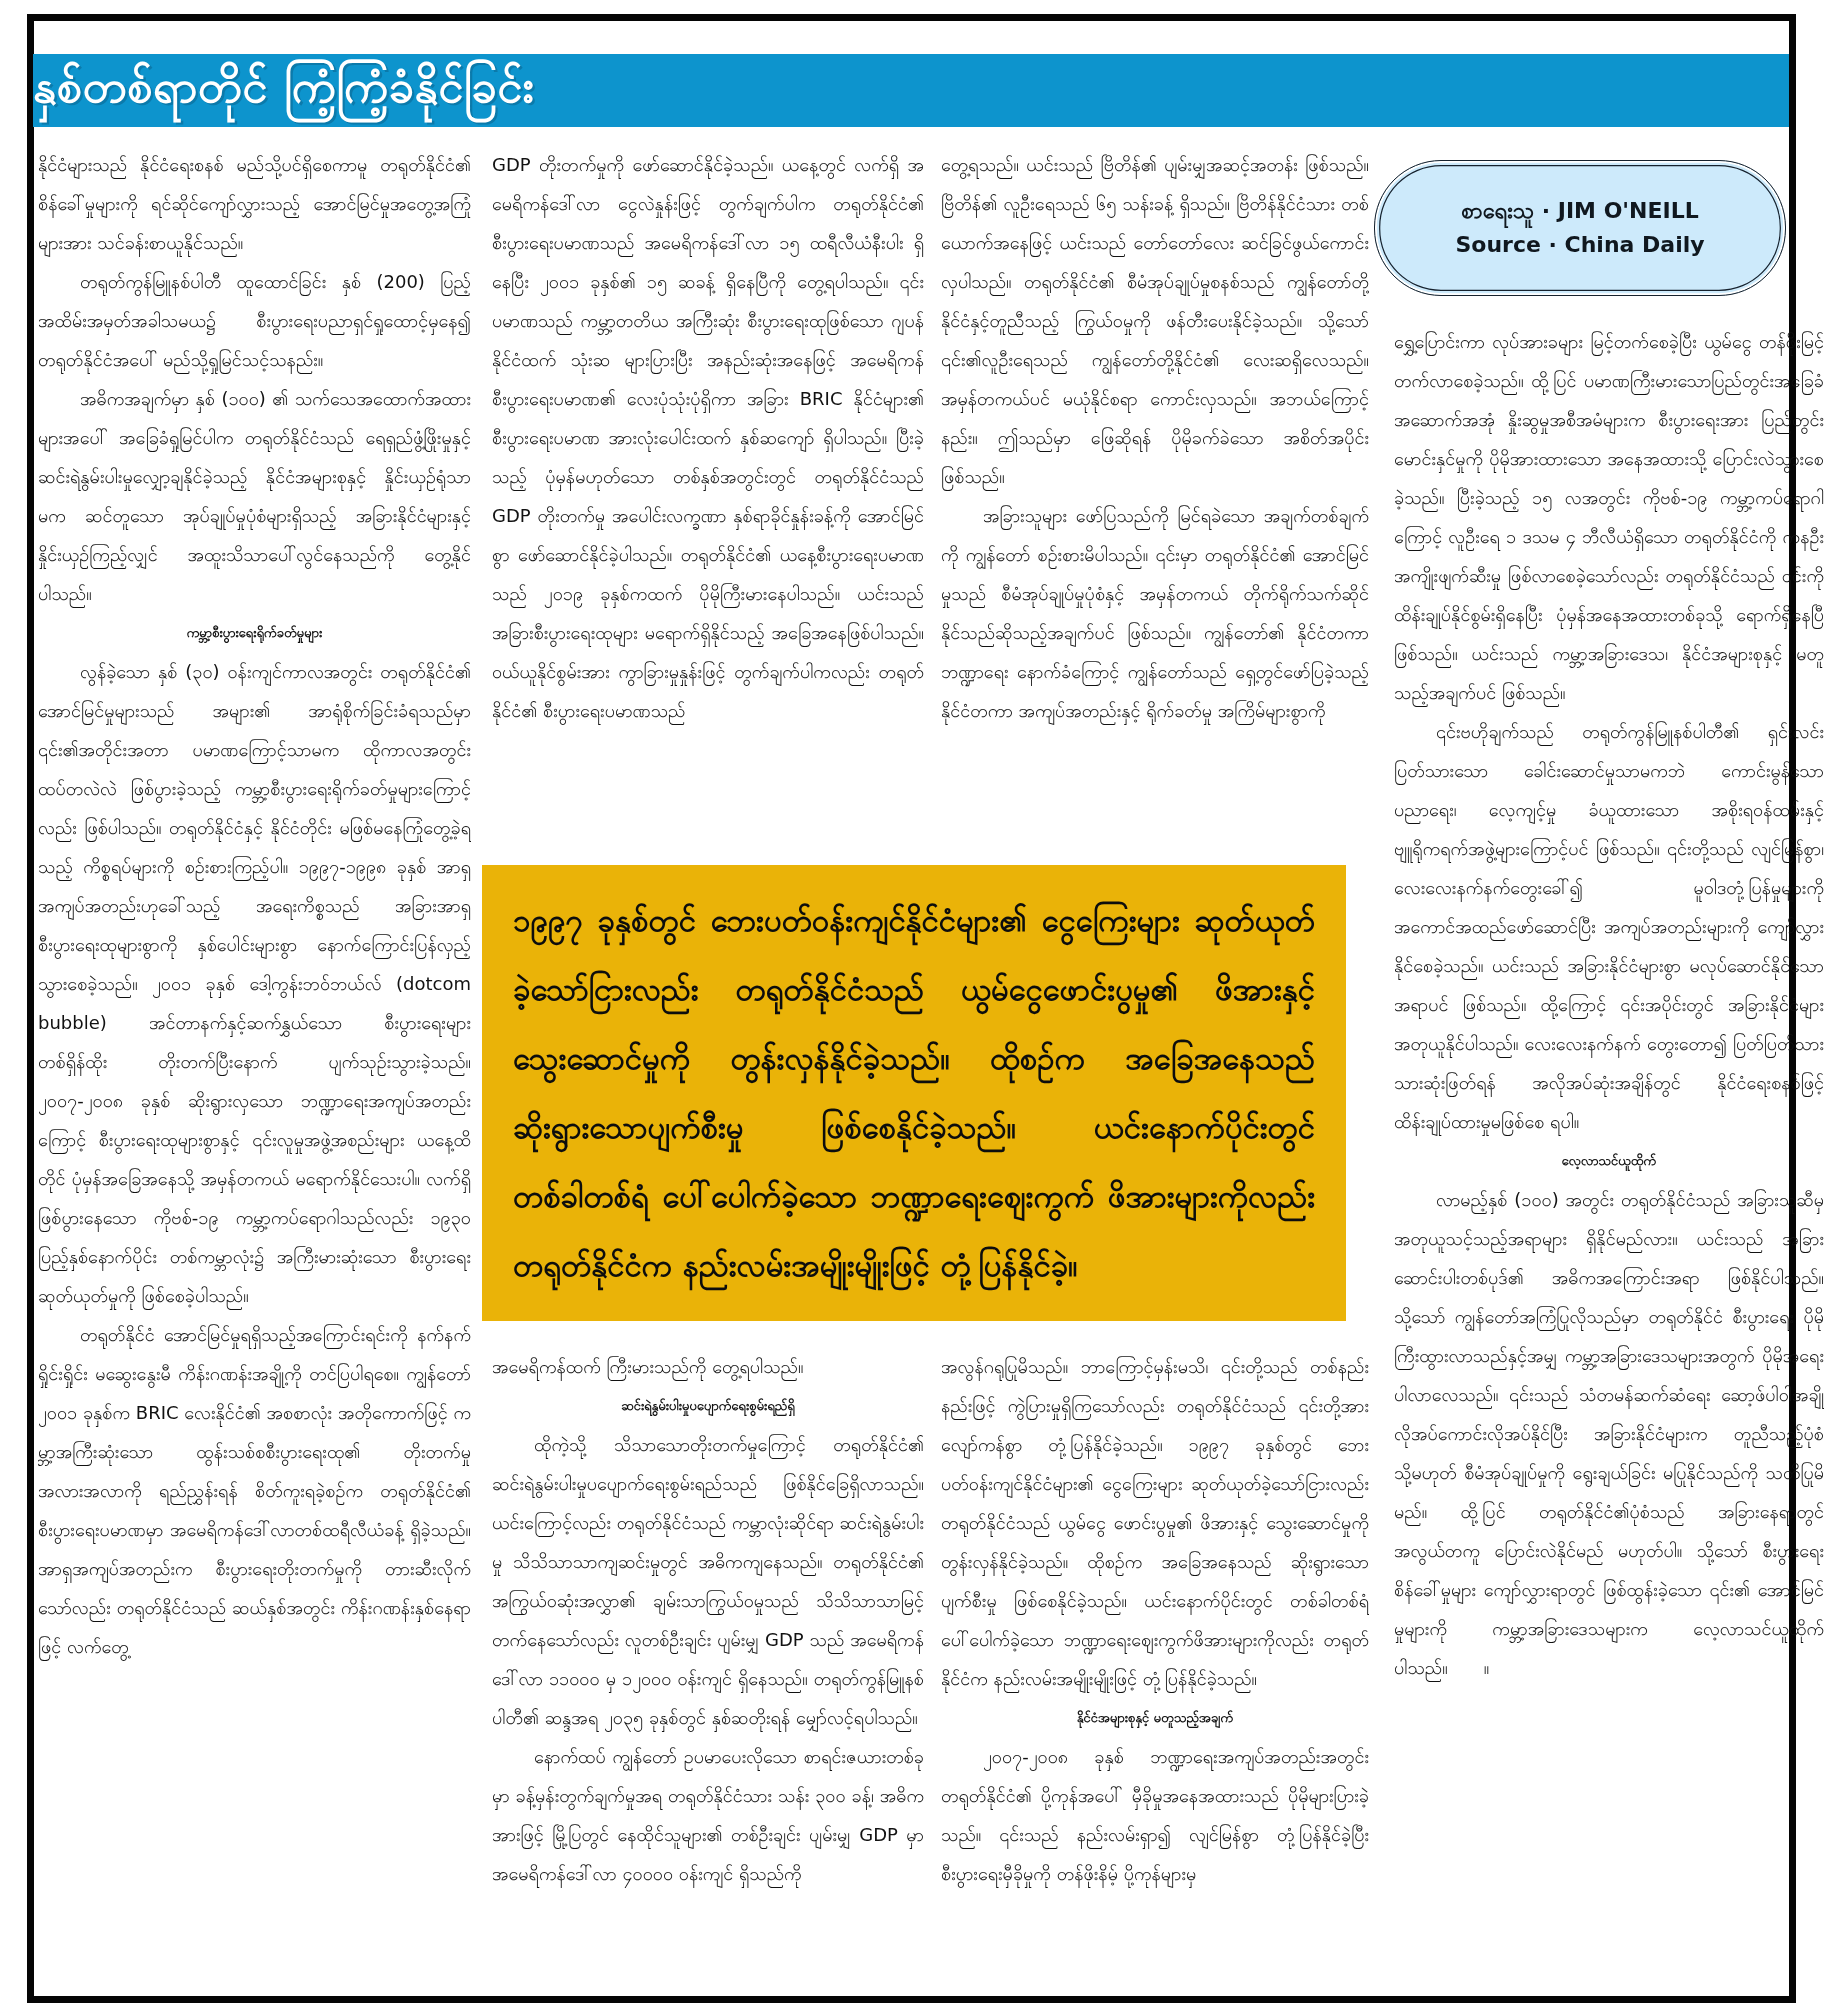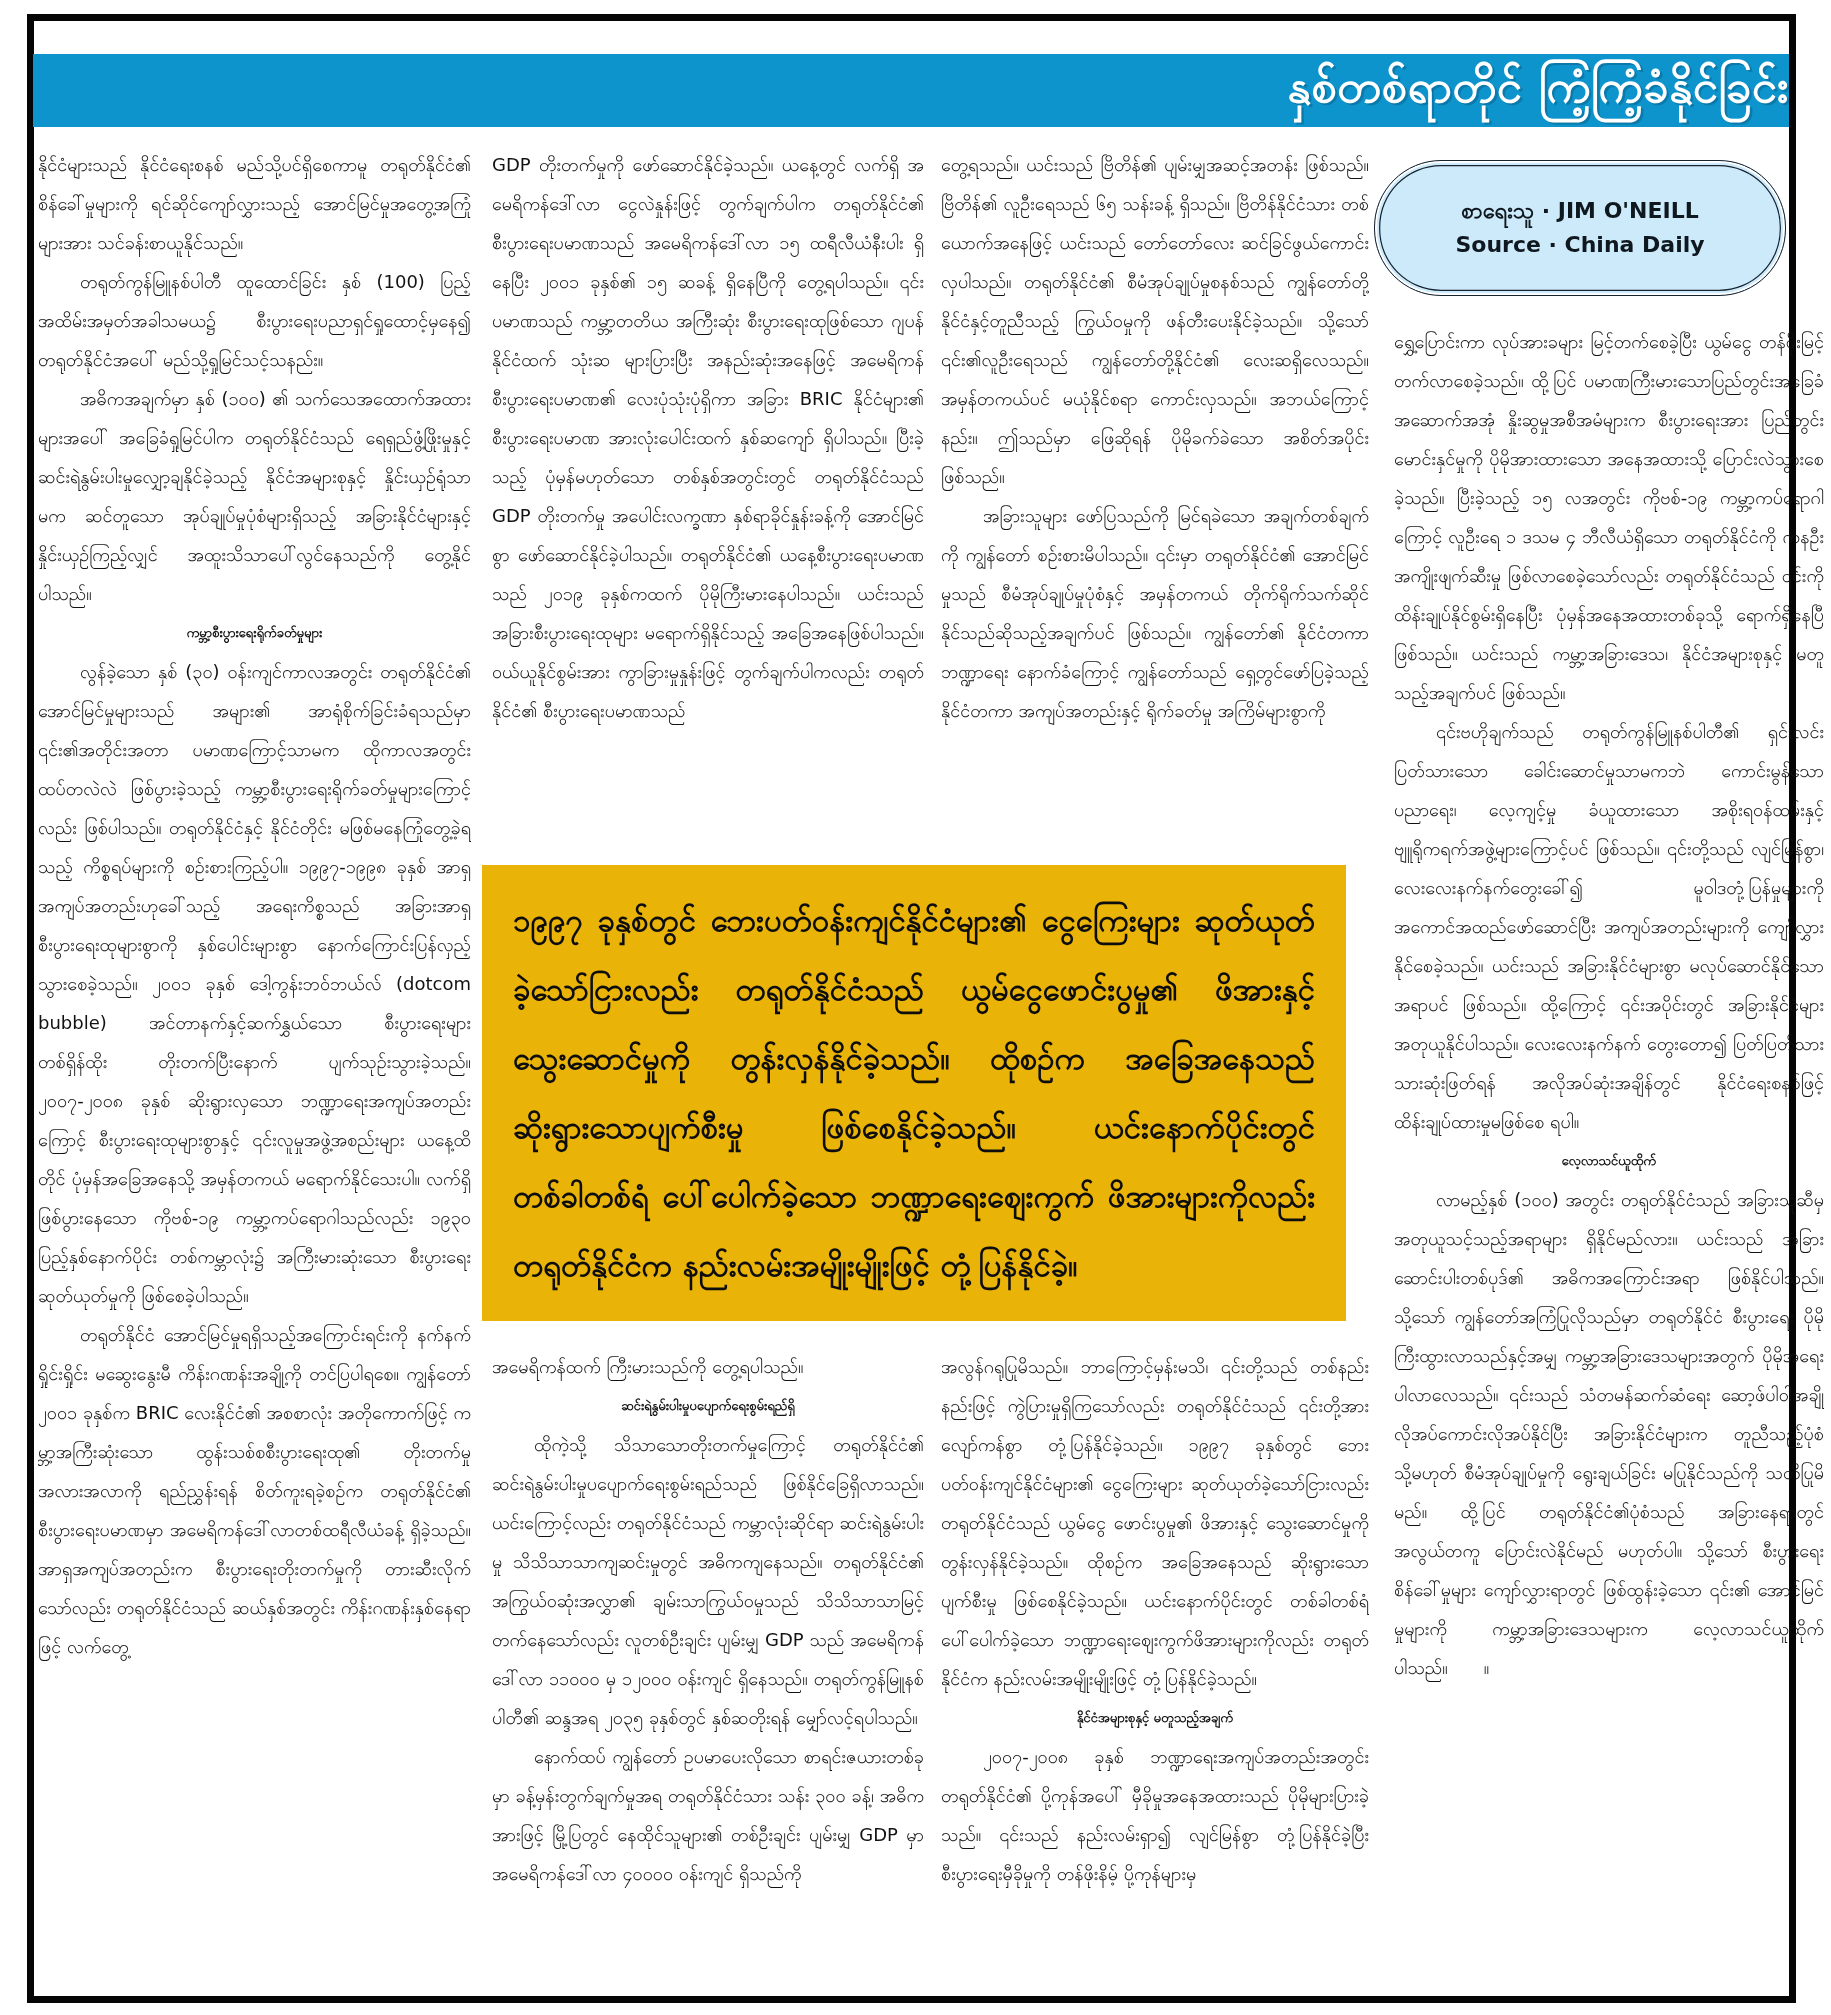--- a/index.html
+++ b/index.html
@@ -11,21 +11,21 @@
     overflow:hidden;
   }
   .page-frame{
     position:absolute;left:27px;top:14px;right:35px;bottom:11.8px;
     border:7.6px solid #050505;
     background:#ffffff;
   }
   .masthead{
     position:absolute;left:33px;top:54px;right:42px;height:73px;
     background:#0d94cd;
-    display:flex;align-items:center;justify-content:flex-end;
+    display:flex;align-items:center;justify-content:flex-start;
   }
   .masthead h1{
     margin:0;
     font-size:45px;font-weight:bold;color:#ffffff;
     letter-spacing:0.6px;
     text-shadow:2.4px 2.4px 0 rgba(8,74,108,0.35);
     white-space:nowrap;
   }
   .col{
     position:absolute;
@@ -76,21 +76,21 @@
 <body>
 
 <div class="page-frame"></div>
 
 <div class="masthead">
   <h1>နှစ်တစ်ရာတိုင် ကြံ့ကြံ့ခံနိုင်ခြင်း</h1>
 </div>
 
 <div class="col col-1">
     <p class="para cont">နိုင်ငံများသည် နိုင်ငံရေးစနစ် မည်သို့ပင်ရှိစေကာမူ တရုတ်နိုင်ငံ၏ စိန်ခေါ်မှုများကို ရင်ဆိုင်ကျော်လွှားသည့် အောင်မြင်မှုအတွေ့အကြုံများအား သင်ခန်းစာယူနိုင်သည်။</p>
-    <p class="para">တရုတ်ကွန်မြူနစ်ပါတီ ထူထောင်ခြင်း နှစ် (100) ပြည့် အထိမ်းအမှတ်အခါသမယ၌ စီးပွားရေးပညာရှင်ရှုထောင့်မှနေ၍ တရုတ်နိုင်ငံအပေါ် မည်သို့ရှုမြင်သင့်သနည်း။</p>
+    <p class="para">တရုတ်ကွန်မြူနစ်ပါတီ ထူထောင်ခြင်း နှစ် (200) ပြည့် အထိမ်းအမှတ်အခါသမယ၌ စီးပွားရေးပညာရှင်ရှုထောင့်မှနေ၍ တရုတ်နိုင်ငံအပေါ် မည်သို့ရှုမြင်သင့်သနည်း။</p>
     <p class="para">အဓိကအချက်မှာ နှစ် (၁၀၀) ၏ သက်သေအထောက်အထားများအပေါ် အခြေခံရှုမြင်ပါက တရုတ်နိုင်ငံသည် ရေရှည်ဖွံ့ဖြိုးမှုနှင့် ဆင်းရဲနွမ်းပါးမှုလျှော့ချနိုင်ခဲ့သည့် နိုင်ငံအများစုနှင့် နှိုင်းယှဉ်ရုံသာမက ဆင်တူသော အုပ်ချုပ်မှုပုံစံများရှိသည့် အခြားနိုင်ငံများနှင့် နှိုင်းယှဉ်ကြည့်လျှင် အထူးသိသာပေါ်လွင်နေသည်ကို တွေ့နိုင်ပါသည်။</p>
     <h3 class="subhead">ကမ္ဘာ့စီးပွားရေးရိုက်ခတ်မှုများ</h3>
     <p class="para">လွန်ခဲ့သော နှစ် (၃၀) ဝန်းကျင်ကာလအတွင်း တရုတ်နိုင်ငံ၏ အောင်မြင်မှုများသည် အများ၏ အာရုံစိုက်ခြင်းခံရသည်မှာ ၎င်း၏အတိုင်းအတာ ပမာဏကြောင့်သာမက ထိုကာလအတွင်း ထပ်တလဲလဲ ဖြစ်ပွားခဲ့သည့် ကမ္ဘာ့စီးပွားရေးရိုက်ခတ်မှုများကြောင့်လည်း ဖြစ်ပါသည်။ တရုတ်နိုင်ငံနှင့် နိုင်ငံတိုင်း မဖြစ်မနေကြုံတွေ့ခဲ့ရသည့် ကိစ္စရပ်များကို စဉ်းစားကြည့်ပါ။ ၁၉၉၇-၁၉၉၈ ခုနှစ် အာရှအကျပ်အတည်းဟုခေါ်သည့် အရေးကိစ္စသည် အခြားအာရှစီးပွားရေးထုများစွာကို နှစ်ပေါင်းများစွာ နောက်ကြောင်းပြန်လှည့်သွားစေခဲ့သည်။ ၂၀၀၁ ခုနှစ် ဒေါ့ကွန်းဘဝ်ဘယ်လ် (dotcom bubble) အင်တာနက်နှင့်ဆက်နွှယ်သော စီးပွားရေးများ တစ်ရှိန်ထိုး တိုးတက်ပြီးနောက် ပျက်သုဉ်းသွားခဲ့သည်။ ၂၀၀၇-၂၀၀၈ ခုနှစ် ဆိုးရွားလှသော ဘဏ္ဍာရေးအကျပ်အတည်းကြောင့် စီးပွားရေးထုများစွာနှင့် ၎င်းလူမှုအဖွဲ့အစည်းများ ယနေ့ထိတိုင် ပုံမှန်အခြေအနေသို့ အမှန်တကယ် မရောက်နိုင်သေးပါ။ လက်ရှိဖြစ်ပွားနေသော ကိုဗစ်-၁၉ ကမ္ဘာ့ကပ်ရောဂါသည်လည်း ၁၉၃၀ ပြည့်နှစ်နောက်ပိုင်း တစ်ကမ္ဘာလုံး၌ အကြီးမားဆုံးသော စီးပွားရေးဆုတ်ယုတ်မှုကို ဖြစ်စေခဲ့ပါသည်။</p>
     <p class="para">တရုတ်နိုင်ငံ အောင်မြင်မှုရရှိသည့်အကြောင်းရင်းကို နက်နက်ရှိုင်းရှိုင်း မဆွေးနွေးမီ ကိန်းဂဏန်းအချို့ကို တင်ပြပါရစေ။ ကျွန်တော် ၂၀၀၁ ခုနှစ်က BRIC လေးနိုင်ငံ၏ အစစာလုံး အတိုကောက်ဖြင့် ကမ္ဘာ့အကြီးဆုံးသော ထွန်းသစ်စစီးပွားရေးထု၏ တိုးတက်မှုအလားအလာကို ရည်ညွှန်းရန် စိတ်ကူးရခဲ့စဉ်က တရုတ်နိုင်ငံ၏ စီးပွားရေးပမာဏမှာ အမေရိကန်ဒေါ်လာတစ်ထရီလီယံခန့် ရှိခဲ့သည်။ အာရှအကျပ်အတည်းက စီးပွားရေးတိုးတက်မှုကို တားဆီးလိုက်သော်လည်း တရုတ်နိုင်ငံသည် ဆယ်နှစ်အတွင်း ကိန်းဂဏန်းနှစ်နေရာဖြင့် လက်တွေ့</p>
   </div>
 <div class="col col-2a">
     <p class="para cont">GDP တိုးတက်မှုကို ဖော်ဆောင်နိုင်ခဲ့သည်။ ယနေ့တွင် လက်ရှိ အမေရိကန်ဒေါ်လာ ငွေလဲနှုန်းဖြင့် တွက်ချက်ပါက တရုတ်နိုင်ငံ၏ စီးပွားရေးပမာဏသည် အမေရိကန်ဒေါ်လာ ၁၅ ထရီလီယံနီးပါး ရှိနေပြီး ၂၀၀၁ ခုနှစ်၏ ၁၅ ဆခန့် ရှိနေပြီကို တွေ့ရပါသည်။ ၎င်းပမာဏသည် ကမ္ဘာ့တတိယ အကြီးဆုံး စီးပွားရေးထုဖြစ်သော ဂျပန်နိုင်ငံထက် သုံးဆ များပြားပြီး အနည်းဆုံးအနေဖြင့် အမေရိကန် စီးပွားရေးပမာဏ၏ လေးပုံသုံးပုံရှိကာ အခြား BRIC နိုင်ငံများ၏ စီးပွားရေးပမာဏ အားလုံးပေါင်းထက် နှစ်ဆကျော် ရှိပါသည်။ ပြီးခဲ့သည့် ပုံမှန်မဟုတ်သော တစ်နှစ်အတွင်းတွင် တရုတ်နိုင်ငံသည် GDP တိုးတက်မှု အပေါင်းလက္ခဏာ နှစ်ရာခိုင်နှုန်းခန့်ကို အောင်မြင်စွာ ဖော်ဆောင်နိုင်ခဲ့ပါသည်။ တရုတ်နိုင်ငံ၏ ယနေ့စီးပွားရေးပမာဏသည် ၂၀၁၉ ခုနှစ်ကထက် ပိုမိုကြီးမားနေပါသည်။ ယင်းသည် အခြားစီးပွားရေးထုများ မရောက်ရှိနိုင်သည့် အခြေအနေဖြစ်ပါသည်။ ဝယ်ယူနိုင်စွမ်းအား ကွာခြားမှုနှုန်းဖြင့် တွက်ချက်ပါကလည်း တရုတ်နိုင်ငံ၏ စီးပွားရေးပမာဏသည်</p>
   </div>
 <div class="col col-3a">
     <p class="para cont">တွေ့ရသည်။ ယင်းသည် ဗြိတိန်၏ ပျမ်းမျှအဆင့်အတန်း ဖြစ်သည်။ ဗြိတိန်၏ လူဦးရေသည် ၆၅ သန်းခန့် ရှိသည်။ ဗြိတိန်နိုင်ငံသား တစ်ယောက်အနေဖြင့် ယင်းသည် တော်တော်လေး ဆင်ခြင်ဖွယ်ကောင်းလှပါသည်။ တရုတ်နိုင်ငံ၏ စီမံအုပ်ချုပ်မှုစနစ်သည် ကျွန်တော်တို့နိုင်ငံနှင့်တူညီသည့် ကြွယ်ဝမှုကို ဖန်တီးပေးနိုင်ခဲ့သည်။ သို့သော် ၎င်း၏လူဦးရေသည် ကျွန်တော်တို့နိုင်ငံ၏ လေးဆရှိလေသည်။ အမှန်တကယ်ပင် မယုံနိုင်စရာ ကောင်းလှသည်။ အဘယ်ကြောင့်နည်း။ ဤသည်မှာ ဖြေဆိုရန် ပိုမိုခက်ခဲသော အစိတ်အပိုင်း ဖြစ်သည်။</p>

